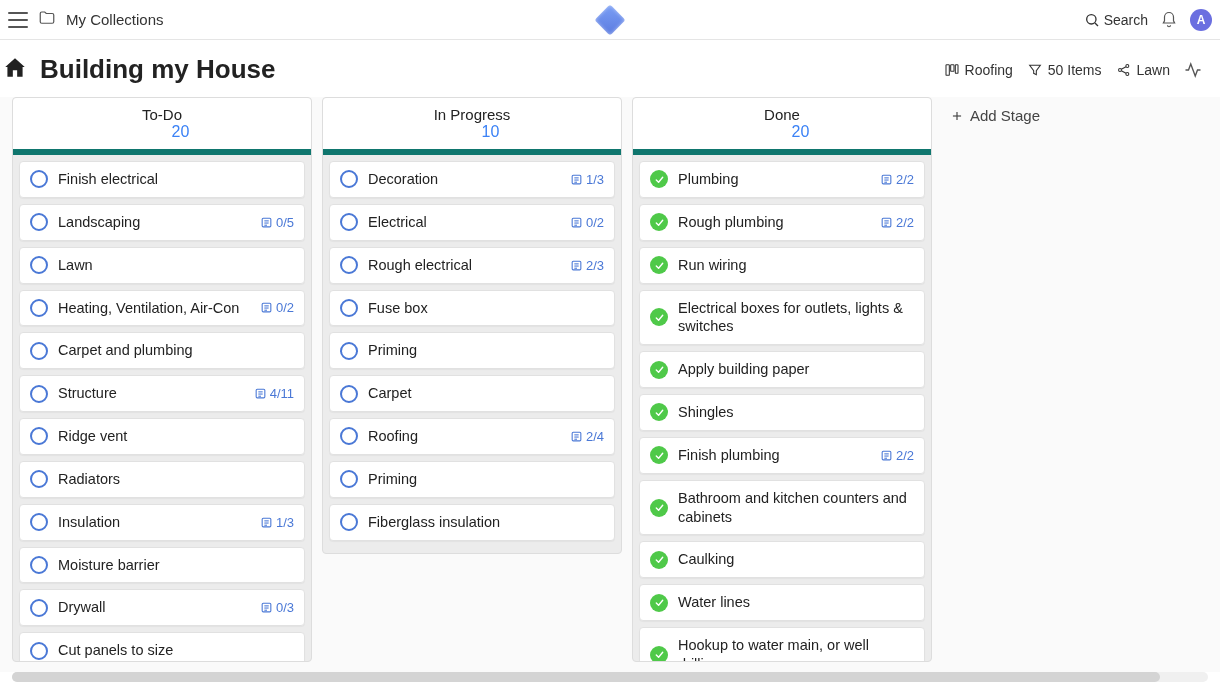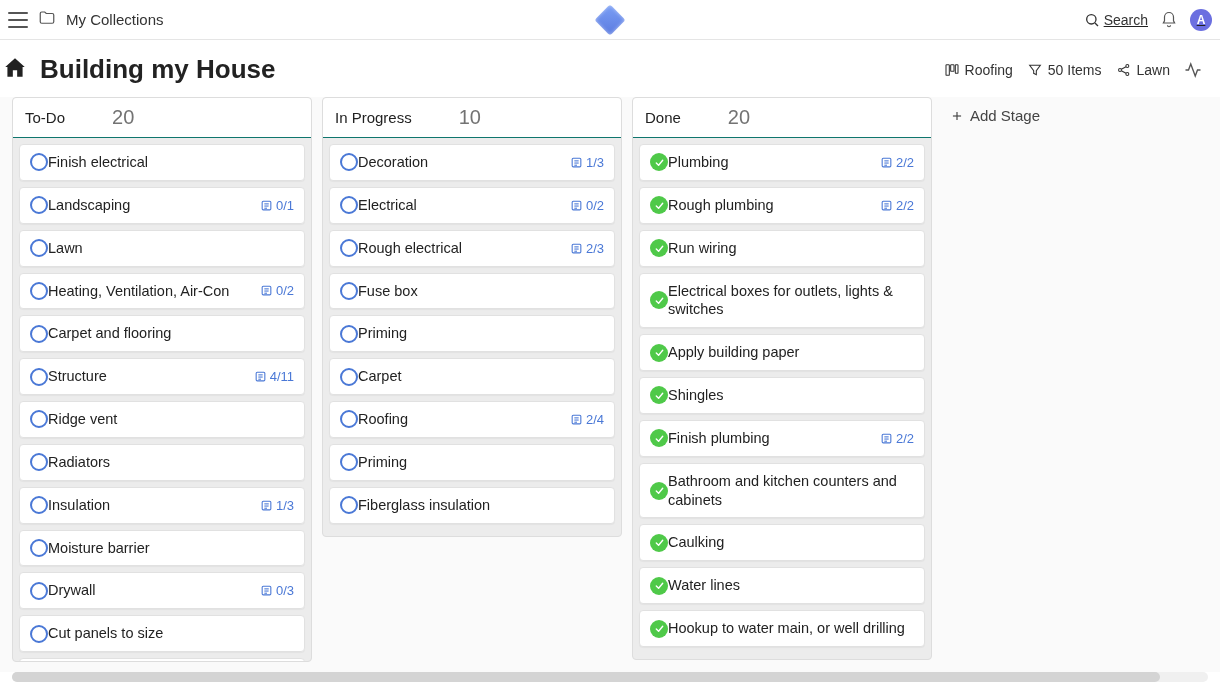--- a/index.html
+++ b/index.html
@@ -32,21 +32,21 @@
     position: absolute; left: 50%; transform: translateX(-50%);
     display: flex; align-items: center; justify-content: center;
   }
   .logo {
     width: 22px; height: 22px;
     background: linear-gradient(135deg,#7b9ff5 0%,#5b7be0 100%);
     transform: rotate(45deg);
     border-radius: 3px;
     box-shadow: inset 0 0 4px rgba(255,255,255,0.5);
   }
-  .topbar-right { margin-left: auto; display: flex; align-items: center; gap: 12px; text-decoration: underline; }
+  .topbar-right { margin-left: auto; display: flex; align-items: center; gap: 12px; }
   .search-group { display: flex; align-items: center; gap: 4px; cursor: pointer; color: #333; }
   .icon-btn { cursor: pointer; color: #555; display:flex; align-items:center; }
   .avatar {
     width: 22px; height: 22px; border-radius: 50%;
     background: #6b6fe0; color: #fff;
     display: flex; align-items: center; justify-content: center;
     font-size: 12px; font-weight: 600; cursor: pointer;
   }
   
   .header-row {
@@ -77,43 +77,45 @@
     background: #ececec;
     border: 1px solid #ddd;
     border-radius: 4px;
     display: flex;
     flex-direction: column;
     max-height: 100%;
   }
   .col-header {
     background: #fff;
     padding: 8px 12px;
-    border-bottom: 1px solid #0f766e;
-    display: flex; align-items: center; gap: 10px;
+    border-bottom: 6px solid #0f766e;
+    display: flex; align-items: center; 
     font-size: 15px;
     border-radius: 4px 4px 0 0;
     cursor: pointer;
+    flex-direction: column;
   }
   .col-title { font-weight: 500; color: #222; }
-  .col-count { color: #737373; font-size: 20px; margin-left: 37px; }
+  .col-count { color: #3b82f6; font-size: 16px; margin-left: 37px; }
   .col-body {
     padding: 6px;
     overflow-y: auto;
     flex: 1;
   }
   .col-body::-webkit-scrollbar { width: 8px; }
   .col-body::-webkit-scrollbar-thumb { background: #c4c4c4; border-radius: 4px; }
   .card {
     background: #fff;
     border: 1px solid #e1e1e1;
     border-radius: 4px;
     padding: 8px 10px;
     margin-bottom: 6px;
     display: flex;
     align-items: center;
+    gap: 10px;
     box-shadow: 0 1px 1px rgba(0,0,0,0.04);
     cursor: pointer;
     min-height: 36px;
   }
   .card-circle {
     width: 18px; height: 18px; flex-shrink: 0;
     border: 2px solid #4a78d6; border-radius: 50%;
     background: #fff;
   }
   .card-check {
@@ -242,21 +244,21 @@
             <span class="card-title">Landscaping</span>
             <span class="card-badge">
               <span style="display: inline-flex; width: 13px; height: 13px;">
                 <svg viewBox="0 0 24 24" fill="none" stroke="currentColor" stroke-width="2">
                   <rect x="4" y="4" width="16" height="16" rx="2"></rect>
                   <line x1="8" y1="9" x2="16" y2="9"></line>
                   <line x1="8" y1="13" x2="16" y2="13"></line>
                   <line x1="8" y1="17" x2="13" y2="17"></line>
                 </svg>
               </span>
-              <span>0/1</span>
+              <span>0/5</span>
             </span>
           </div>
           <div class="card">
             <span class="card-circle"></span>
             <span class="card-title">Lawn</span>
           </div>
           <div class="card">
             <span class="card-circle"></span>
             <span class="card-title">Heating, Ventilation, Air-Con</span>
             <span class="card-badge">
@@ -266,21 +268,21 @@
                   <line x1="8" y1="9" x2="16" y2="9"></line>
                   <line x1="8" y1="13" x2="16" y2="13"></line>
                   <line x1="8" y1="17" x2="13" y2="17"></line>
                 </svg>
               </span>
               <span>0/2</span>
             </span>
           </div>
           <div class="card">
             <span class="card-circle"></span>
-            <span class="card-title">Carpet and flooring</span>
+            <span class="card-title">Carpet and plumbing</span>
           </div>
           <div class="card">
             <span class="card-circle"></span>
             <span class="card-title">Structure</span>
             <span class="card-badge">
               <span style="display: inline-flex; width: 13px; height: 13px;">
                 <svg viewBox="0 0 24 24" fill="none" stroke="currentColor" stroke-width="2">
                   <rect x="4" y="4" width="16" height="16" rx="2"></rect>
                   <line x1="8" y1="9" x2="16" y2="9"></line>
                   <line x1="8" y1="13" x2="16" y2="13"></line>

